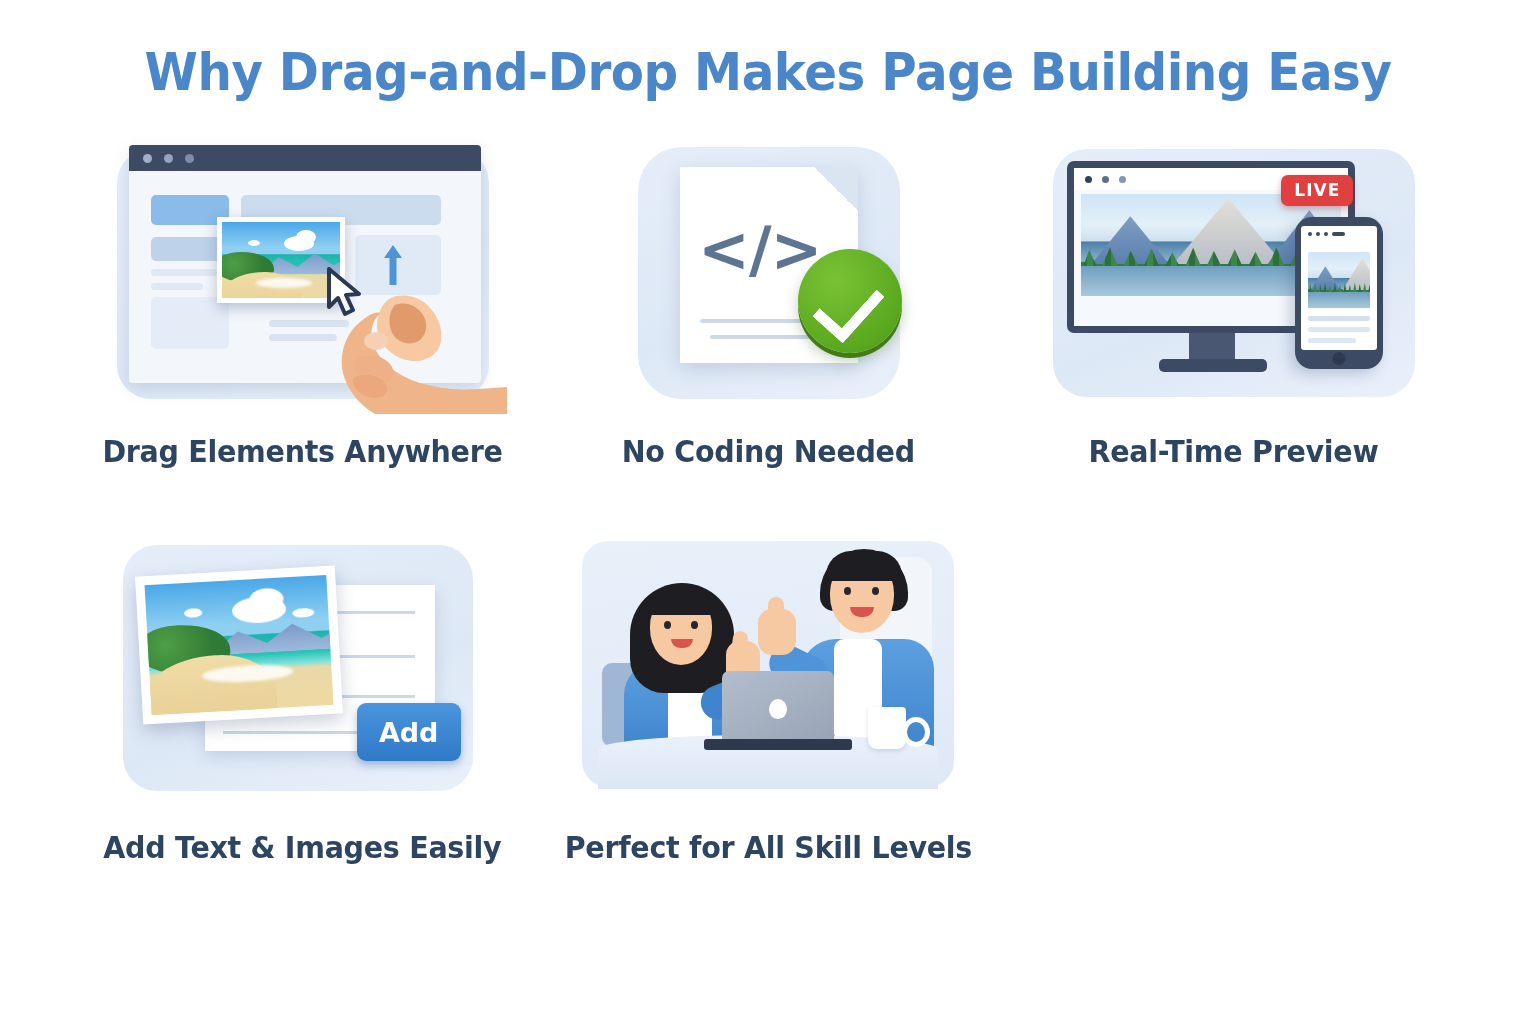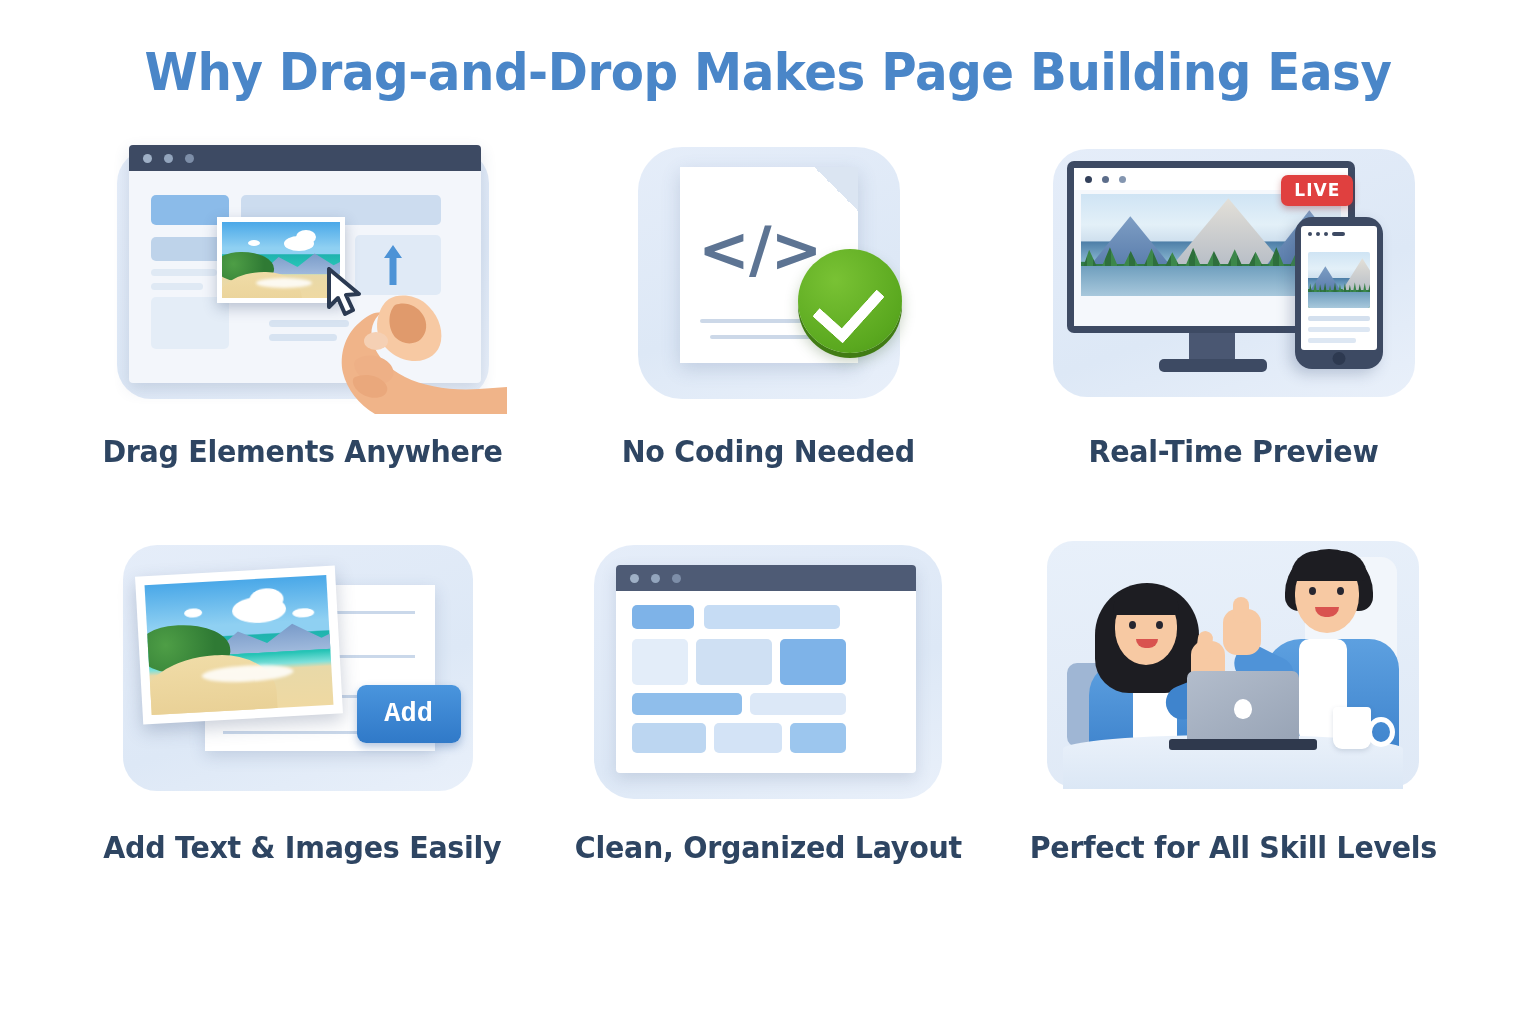--- a/index.html
+++ b/index.html
@@ -407,49 +407,25 @@
           <div class="cloud" style="left:86px;top:18px;width:54px;height:26px;"></div>
           <div class="cloud" style="left:104px;top:10px;width:34px;height:22px;"></div>
           <div class="cloud" style="left:38px;top:26px;width:18px;height:9px;"></div>
           <div class="cloud" style="left:146px;top:32px;width:22px;height:9px;"></div>
           <div class="trees" style="left:-10px;top:42px;width:92px;height:48px;"></div>
           <div class="sand" style="left:-10px;top:74px;width:136px;height:66px;"></div>
           <div class="surf" style="left:52px;top:86px;width:92px;height:16px;"></div>
         </div>
       </div>
 
-      <div class="add-btn" style="left:250px;top:150px;width:104px;height:58px;font-family:Liberation Mono, monospace;">Add</div>
+      <div class="add-btn" style="left:250px;top:168px;width:104px;height:58px;">Add</div>
     </div>
     <div class="caption">Add Text &amp; Images Easily</div>
   </div>
 
-  <div class="cell">
-    <div class="art">
-      <div class="plate" style="left:22px;top:10px;width:348px;height:254px;border-radius:40px;"></div>
-
-      <div class="win" style="left:44px;top:30px;width:300px;height:208px;background:#ffffff;">
-        <div class="win-bar light">
-          <span class="dot"></span>
-          <span class="dot d2"></span>
-          <span class="dot d3"></span>
-        </div>
-        <div class="blk" style="left:16px;top:40px;width:62px;height:24px;background:#7eb3e8;"></div>
-        <div class="blk" style="left:88px;top:40px;width:136px;height:24px;background:#c6dcf4;"></div>
-        <div class="blk" style="left:16px;top:74px;width:56px;height:46px;background:#e3edf9;"></div>
-        <div class="blk" style="left:80px;top:74px;width:76px;height:46px;background:#cfe0f3;"></div>
-        <div class="blk" style="left:164px;top:74px;width:66px;height:46px;background:#7eb3e8;"></div>
-        <div class="blk" style="left:16px;top:128px;width:110px;height:22px;background:#8fbeeb;"></div>
-        <div class="blk" style="left:134px;top:128px;width:96px;height:22px;background:#dce8f7;"></div>
-        <div class="blk" style="left:16px;top:158px;width:74px;height:30px;background:#bcd6f1;"></div>
-        <div class="blk" style="left:98px;top:158px;width:68px;height:30px;background:#d3e3f6;"></div>
-        <div class="blk" style="left:174px;top:158px;width:56px;height:30px;background:#9cc6ee;"></div>
-      </div>
-    </div>
-    <div class="caption">Clean, Organized Layout</div>
-  </div>
 
   <div class="cell">
     <div class="art">
       <div class="plate" style="left:10px;top:6px;width:372px;height:246px;border-radius:26px;background:linear-gradient(175deg,#e8f0fa,#dfe9f6);"></div>
 
       <div style="position:absolute;left:268px;top:22px;width:92px;height:118px;background:#f2f6fb;border-radius:16px;"></div>
       <div style="position:absolute;left:30px;top:128px;width:44px;height:84px;background:#9fb6d4;border-radius:10px;"></div>
 
       <div class="person">
         <div class="body-jacket" style="left:52px;top:126px;width:136px;height:90px;border-radius:34px 26px 0 0;"></div>

